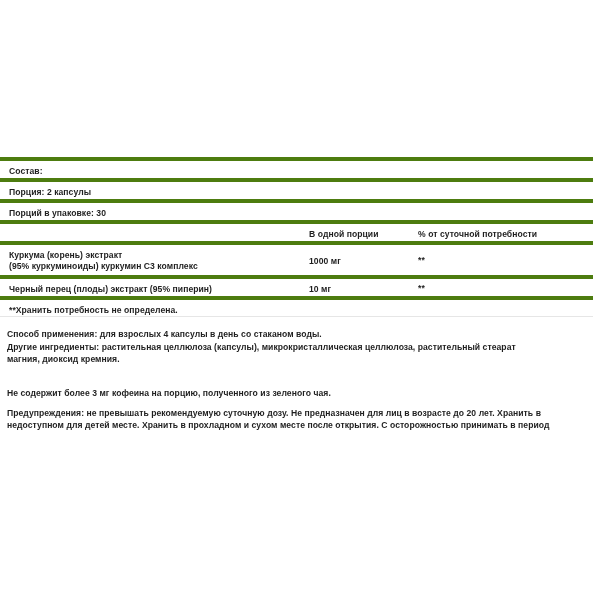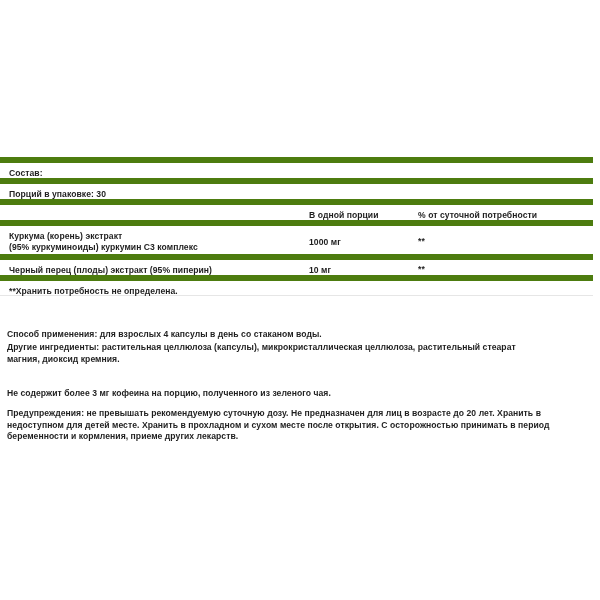--- a/index.html
+++ b/index.html
@@ -19,21 +19,21 @@
       letter-spacing: 0.05px;
     }
     .table {
       position: absolute;
       left: 0;
       top: 157px;
       width: 593px;
     }
     .row {
       position: relative;
-      border-top: 6px solid #4d7c0f;
+      border-top: 4px solid #4d7c0f;
       box-sizing: border-box;
       padding-left: 24px;
     }
     .row.last {
       border-bottom: 1px solid #e6e6e6;
     }
     .cell {
       position: absolute;
       line-height: 11px;
     }
@@ -57,20 +57,23 @@
     }
   </style>
 </head>
 <body>
 
 <div class="table">
   <div class="row r-std">
     <span class="cell c1">Состав:</span>
   </div>
   <div class="row r-std">
+    <span class="cell c1">Порция: 2 капсулы</span>
+  </div>
+  <div class="row r-std">
     <span class="cell c1">Порций в упаковке: 30</span>
   </div>
   <div class="row r-std">
     <span class="cell c1"></span>
     <span class="cell c2">В одной порции</span>
     <span class="cell c3">% от суточной потребности</span>
   </div>
   <div class="row r-tall">
     <span class="cell c1">
       <span>Куркума (корень) экстракт</span><br>
@@ -92,15 +95,14 @@
 <div class="notes" style="top:0">
   <div class="note" style="top:329px">Способ применения:  для взрослых 4 капсулы в день со стаканом воды.</div>
   <div class="note" style="top:342px">
     <span>Другие ингредиенты: растительная целлюлоза (капсулы), микрокристаллическая целлюлоза, растительный стеарат</span><br>
     <span>магния, диоксид кремния.</span>
   </div>
   <div class="note" style="top:388px">Не содержит более 3 мг кофеина  на порцию, полученного из зеленого чая.</div>
   <div class="note" style="top:408px">
     <span>Предупреждения: не превышать рекомендуемую суточную дозу. Не предназначен для лиц в возрасте до 20 лет. Хранить в</span><br>
     <span>недоступном для детей месте. Хранить в прохладном и сухом месте после открытия. С осторожностью принимать в период</span><br>
-    <span>беременности и кормления, приеме других лекарств.</span>
   </div>
 </div>
 
 </body></html>

